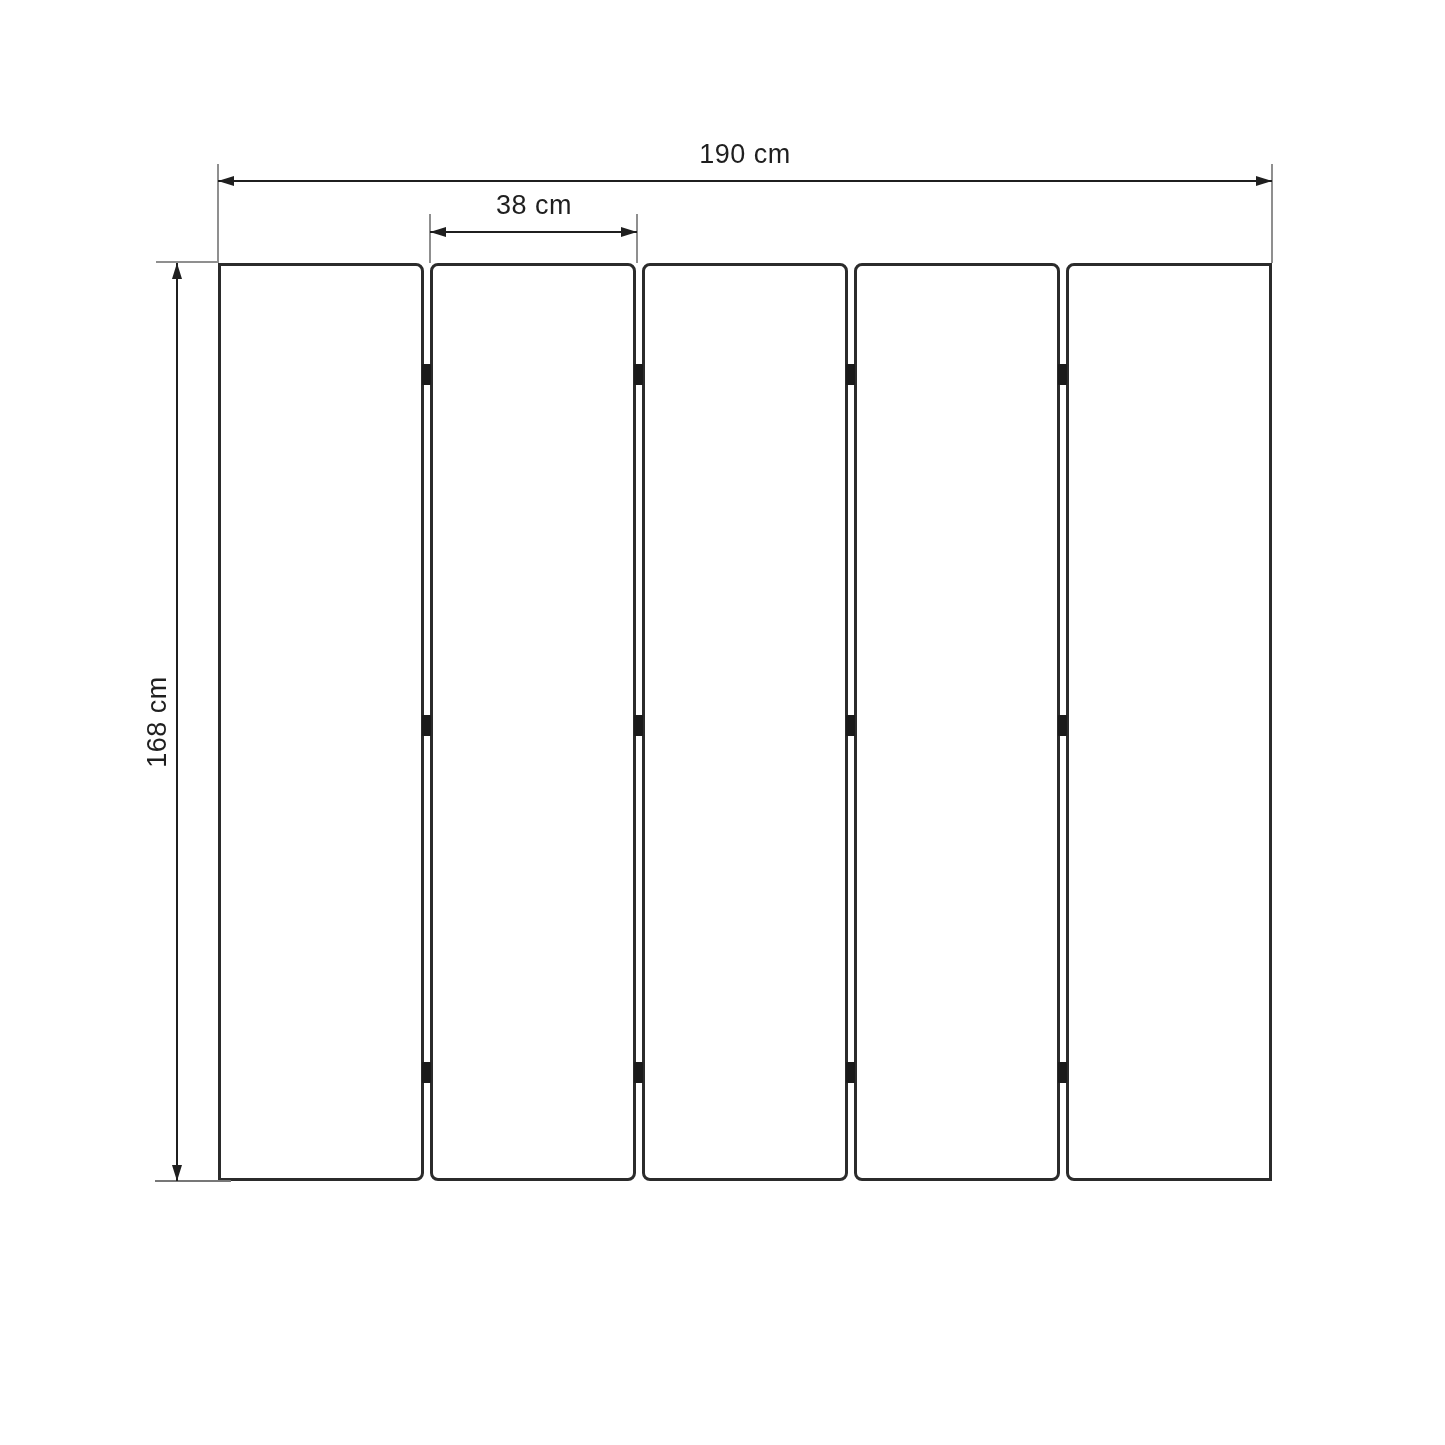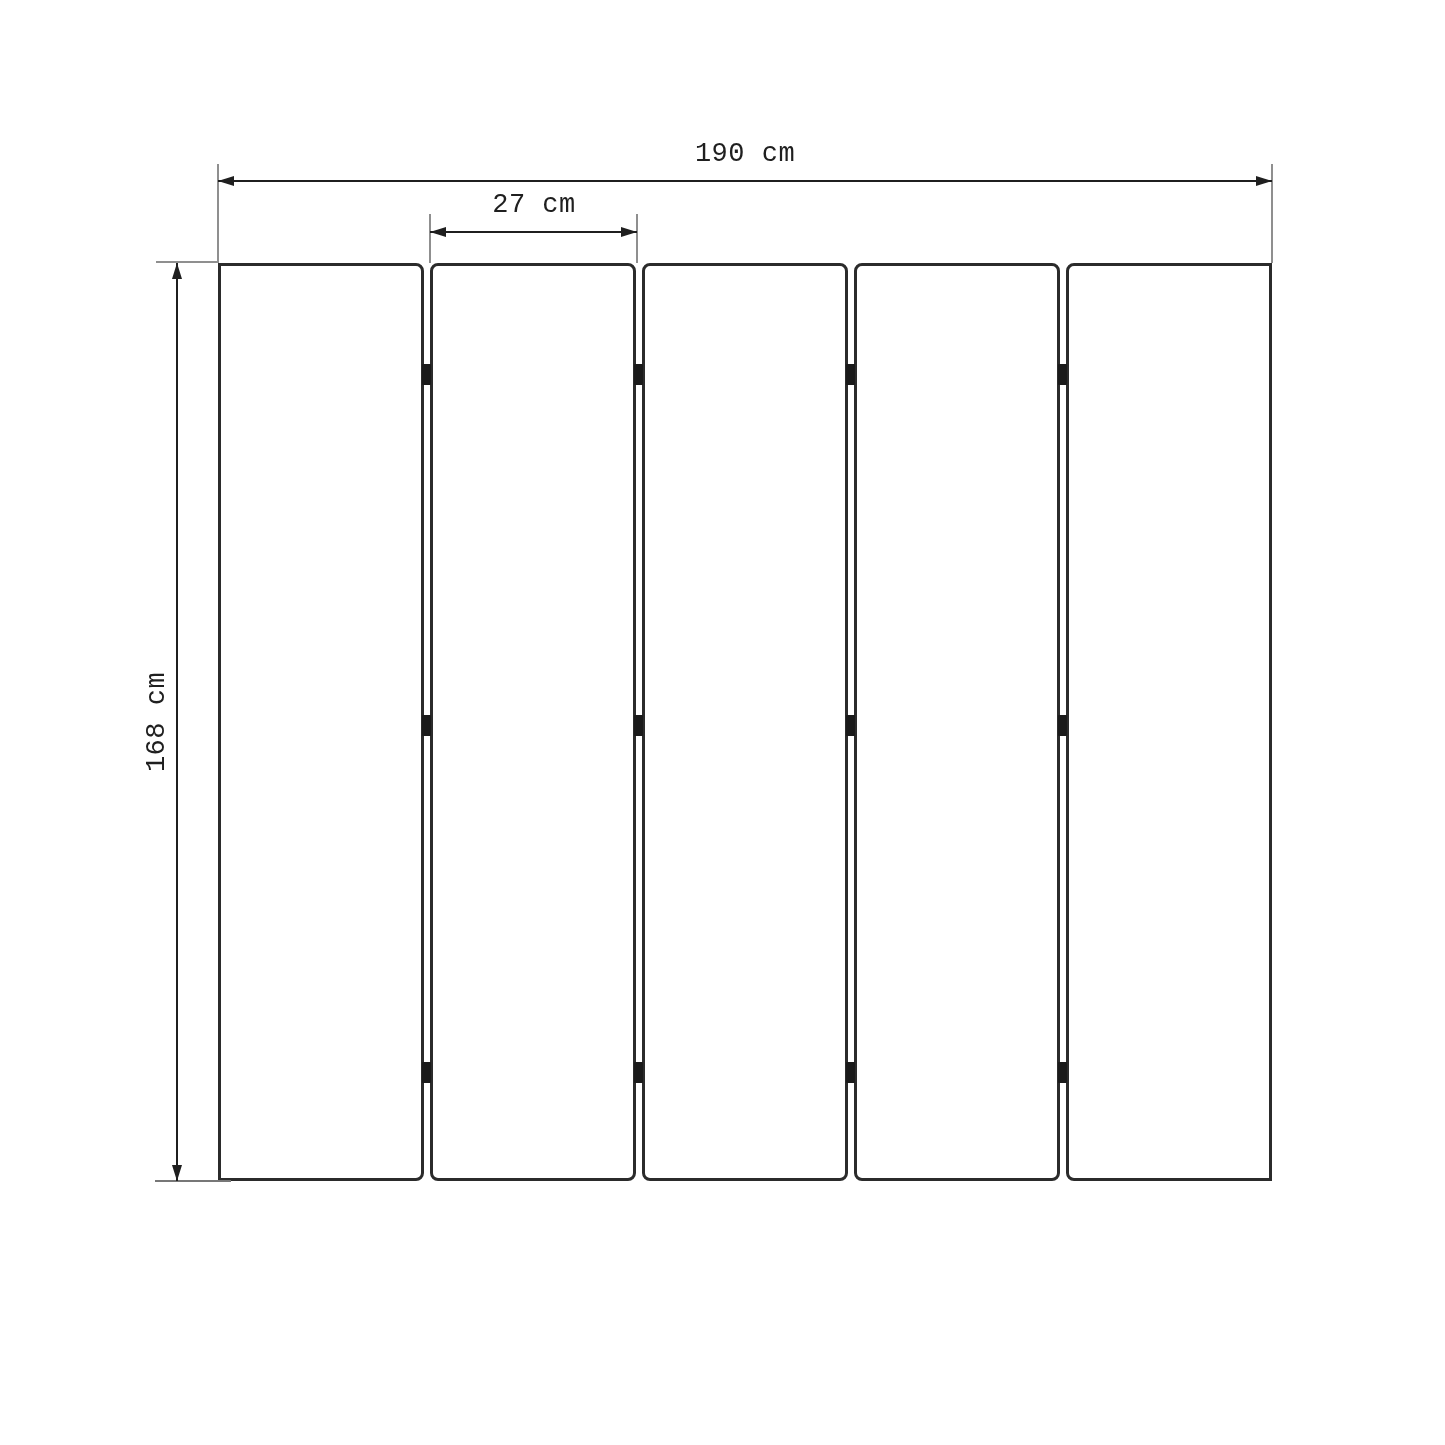--- a/index.html
+++ b/index.html
@@ -9,21 +9,20 @@
     width: 1445px;
     height: 1445px;
     font-family: "Liberation Sans", sans-serif;
   }
   .canvas {
     position: relative;
     width: 1407px;
     height: 1445px;
     background: #ffffff;
     overflow: hidden;
-    font-family: Liberation Mono, monospace;
   }
   
   .panel {
     position: absolute;
     top: 263px;
     height: 918px;
     width: 206px;
     box-sizing: border-box;
     background: #ffffff;
     border: 3px solid #2b2b2b;
@@ -148,20 +147,20 @@
   <div class="ext ext-168-bottom"></div>
 
   <div class="dim-line d190"></div>
   <div class="arr arr-left a190-left"></div>
   <div class="arr arr-right a190-right"></div>
   <div class="dim-label label-190">190 cm</div>
 
   <div class="dim-line d38"></div>
   <div class="arr arr-left a38-left"></div>
   <div class="arr arr-right a38-right"></div>
-  <div class="dim-label label-38">27 cm</div>
+  <div class="dim-label label-38">38 cm</div>
 
   <div class="dim-line d168"></div>
   <div class="arr arr-up a168-up"></div>
   <div class="arr arr-down a168-down"></div>
   <div class="dim-label label-168">168 cm</div>
 
 </div>
 
 </body></html>

